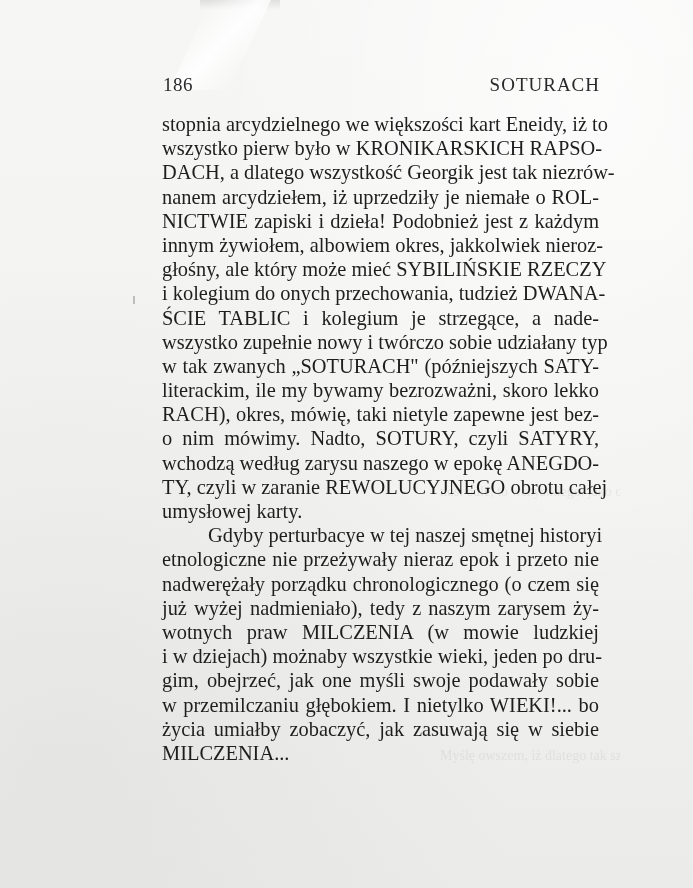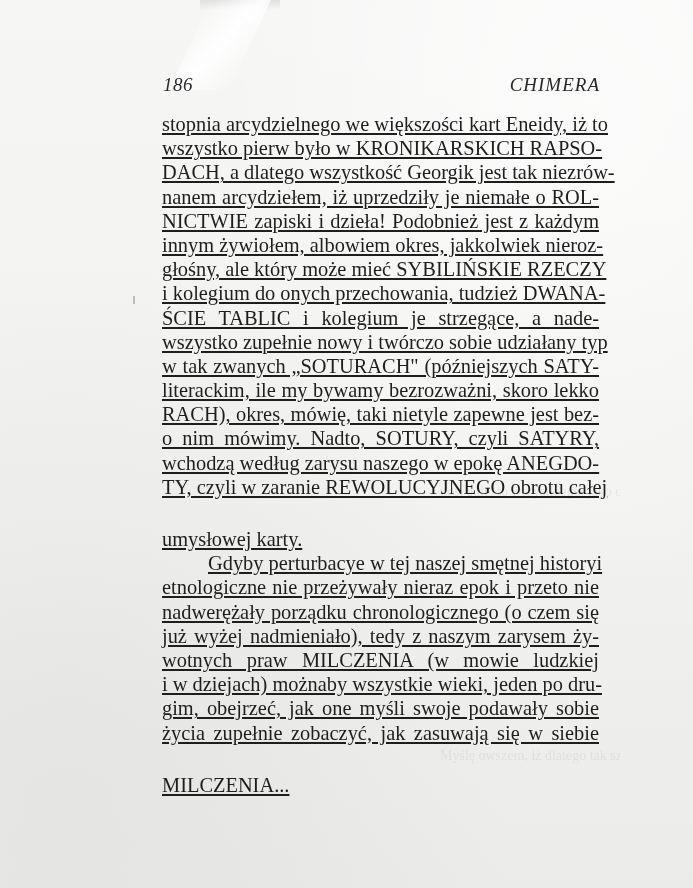--- a/index.html
+++ b/index.html
@@ -42,21 +42,20 @@
       width: 80px;
       height: 10px;
       background: linear-gradient(180deg, rgba(200,200,200,0.5), rgba(200,200,200,0));
     }
     .running-header {
       position: absolute;
       left: 163px;
       top: 74px;
       width: 437px;
       height: 26px;
-      font-style: italic;
       font-size: 19px;
       letter-spacing: 0.5px;
       color: #2a2a2a;
       text-align: right;
     }
     .page-number {
       position: absolute;
       left: 0;
       top: 0;
     }
@@ -67,33 +66,31 @@
       letter-spacing: 1px;
     }
     .body-text {
       position: absolute;
       left: 162px;
       top: 112px;
       width: 437px;
       font-size: 20.4px;
       line-height: 24.2px;
       font-family: "Liberation Sans Narrow", "Liberation Serif", serif;
-      text-decoration: underline;
     }
     .line {
       display: block;
       white-space: nowrap;
       text-align: justify;
       text-align-last: justify;
       height: 24.2px;
       overflow: visible;
     }
     .line.last {
       text-align-last: left;
-      margin-top: 28px;
     }
     .line.indent {
       padding-left: 46px;
     }
     .marginal-mark {
       position: absolute;
       left: 133px;
       top: 296px;
       width: 2px;
       height: 8px;
@@ -115,21 +112,21 @@
   </style>
 </head>
 <body>
 
 <div class="page">
   <div class="top-shadow"></div>
   <div class="glare"></div>
 
   <div class="running-header">
     <span class="page-number">186</span>
-    <span class="journal-title">CHIMERA</span>
+    <span class="journal-title">SOTURACH</span>
   </div>
 
   <div class="marginal-mark"></div>
 
   <div class="show-through" id="show-through">
       <div style="height: 24px;">nosi edle, to wszystkiego, jako on</div>
       <div style="height: 24px;"></div>
       <div style="height: 24px;"></div>
       <div style="height: 24px;"></div>
       <div style="height: 24px;"></div>
@@ -160,16 +157,17 @@
       <span class="line">wchodzą według zarysu naszego w epokę  ANEGDO-</span>
       <span class="line">TY, czyli w zaranie REWOLUCYJNEGO  obrotu całej</span>
       <span class="line last">umysłowej karty.</span>
       <span class="line indent">Gdyby perturbacye w tej  naszej  smętnej  historyi</span>
       <span class="line">etnologiczne nie przeżywały  nieraz  epok  i  przeto nie</span>
       <span class="line">nadwerężały  porządku  chronologicznego  (o czem się</span>
       <span class="line">już wyżej  nadmieniało),  tedy  z  naszym  zarysem  ży-</span>
       <span class="line">wotnych   praw   MILCZENIA   (w   mowie   ludzkiej</span>
       <span class="line">i w dziejach)  możnaby wszystkie wieki,  jeden po dru-</span>
       <span class="line">gim,  obejrzeć,  jak  one  myśli  swoje  podawały sobie</span>
-      <span class="line">życia  zupełnie  zobaczyć,  jak  zasuwają  się  w  siebie</span>
+      <span class="line">w przemilczaniu głębokiem.   I nietylko  WIEKI!...  bo</span>
+      <span class="line">życia  umiałby  zobaczyć,  jak  zasuwają  się  w  siebie</span>
       <span class="line last">MILCZENIA...</span>
     </div>
 </div>
 
 </body></html>

